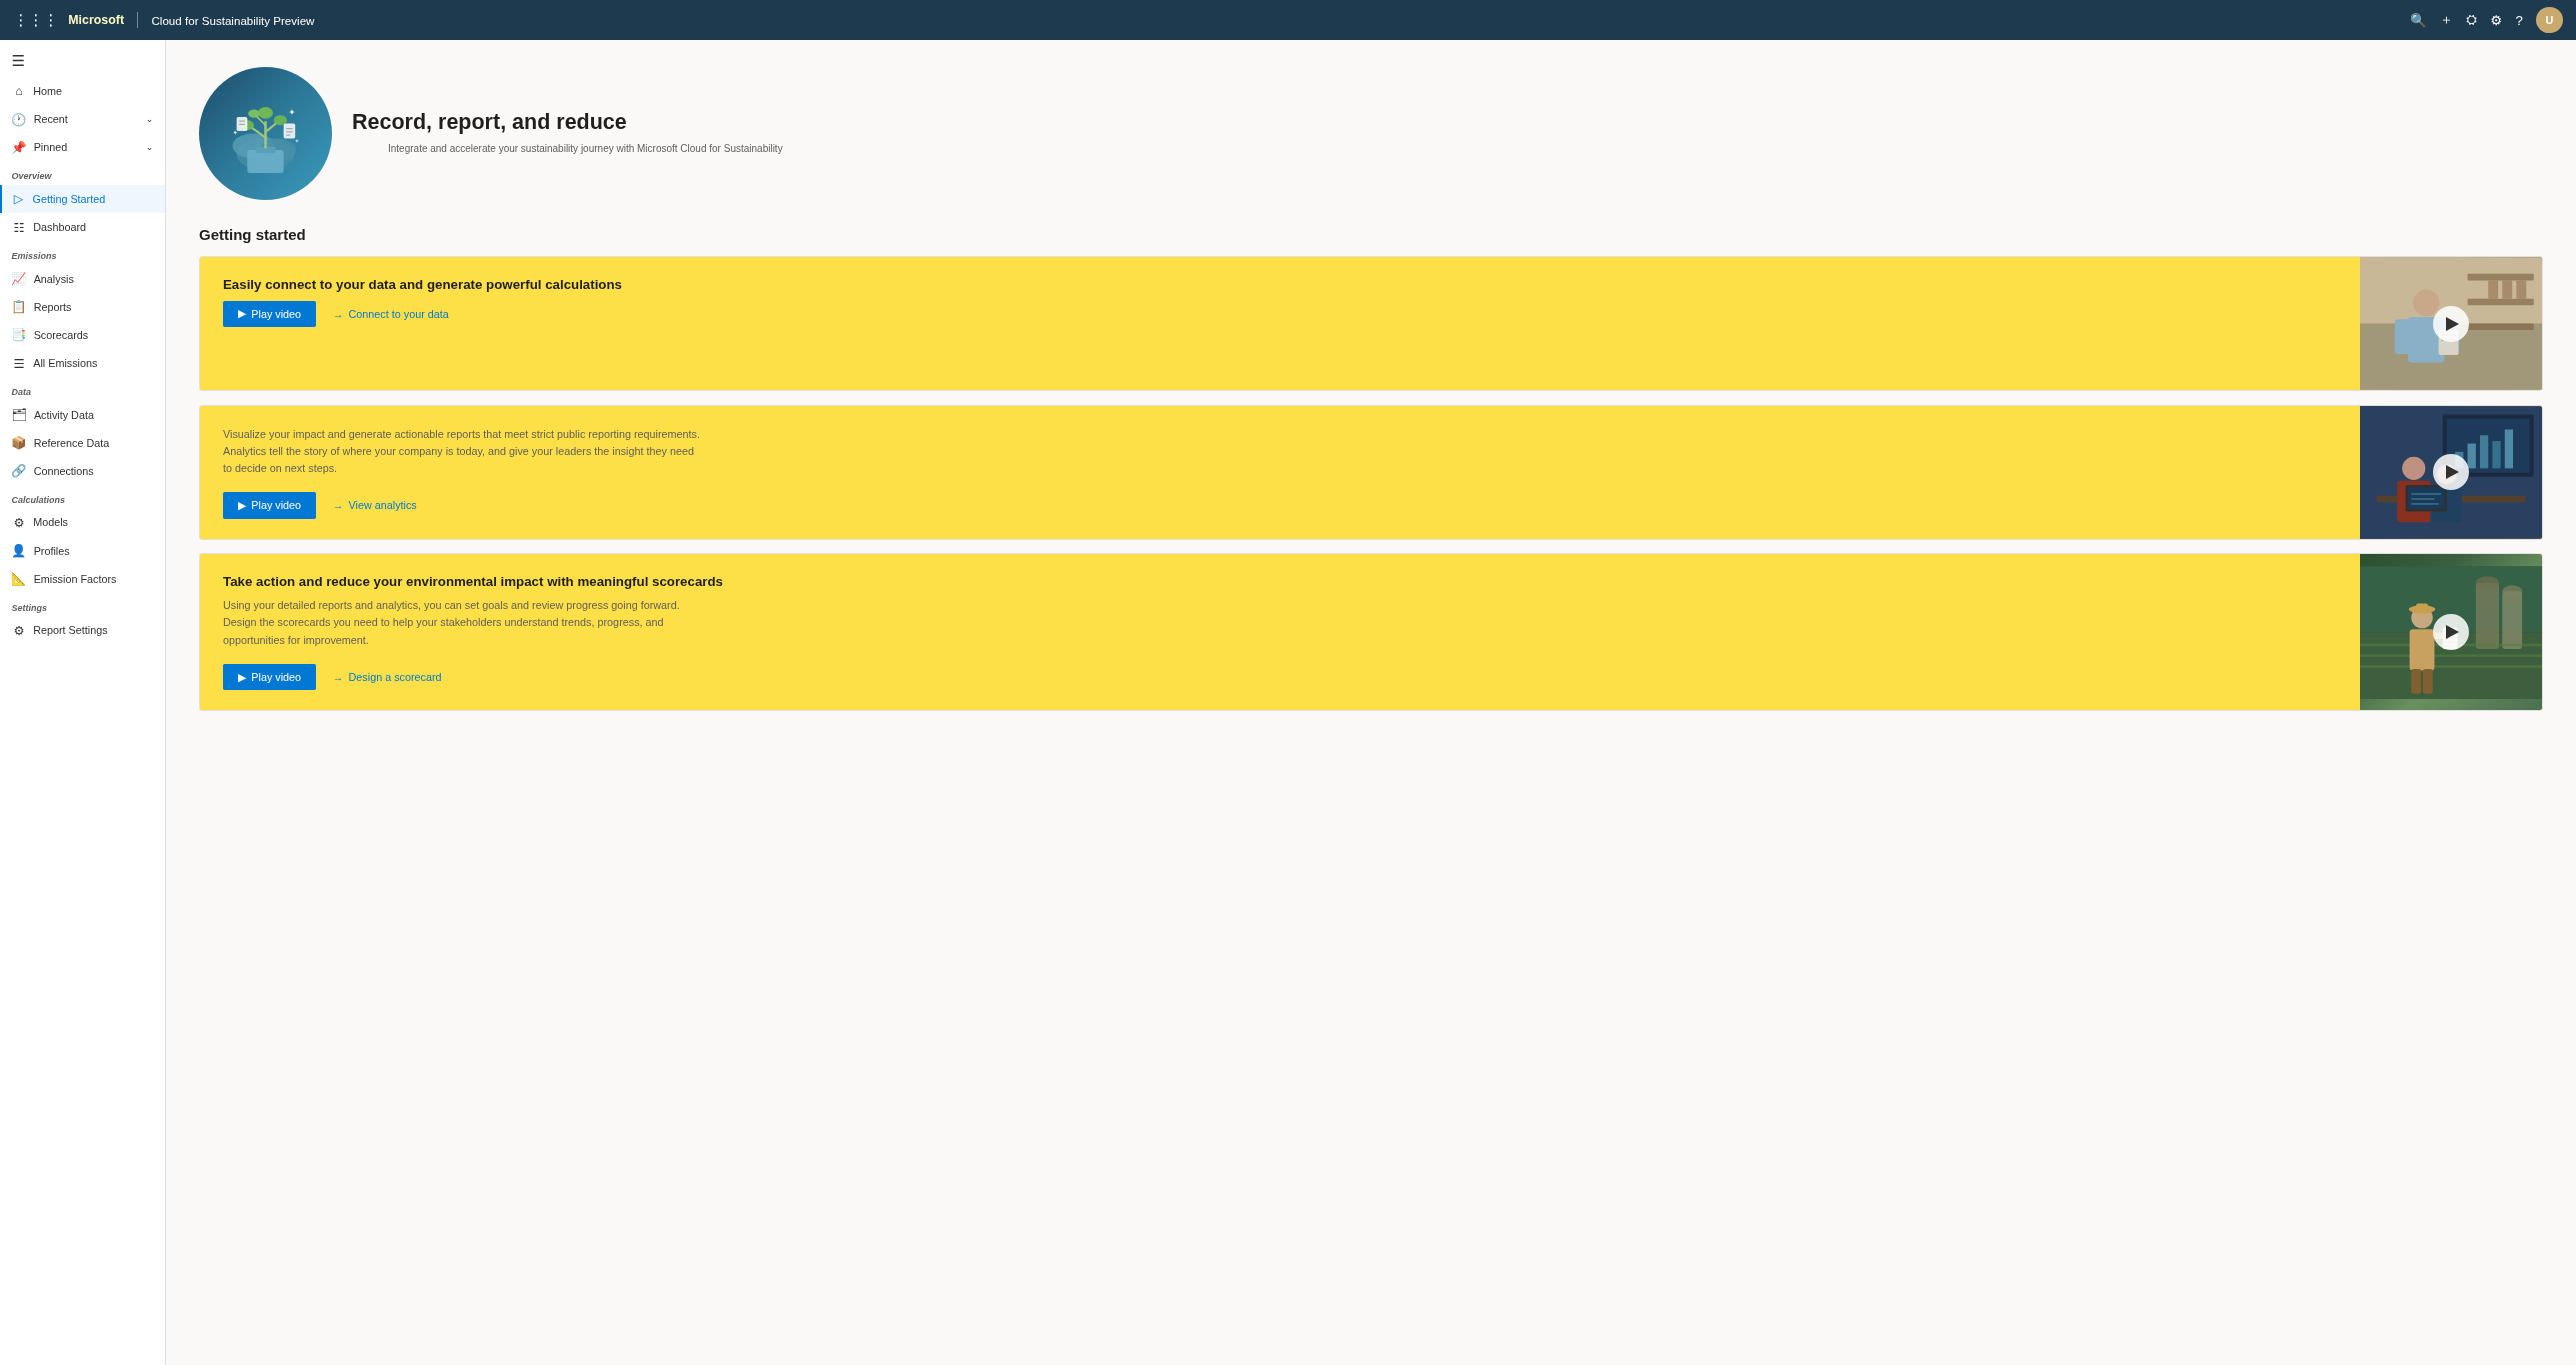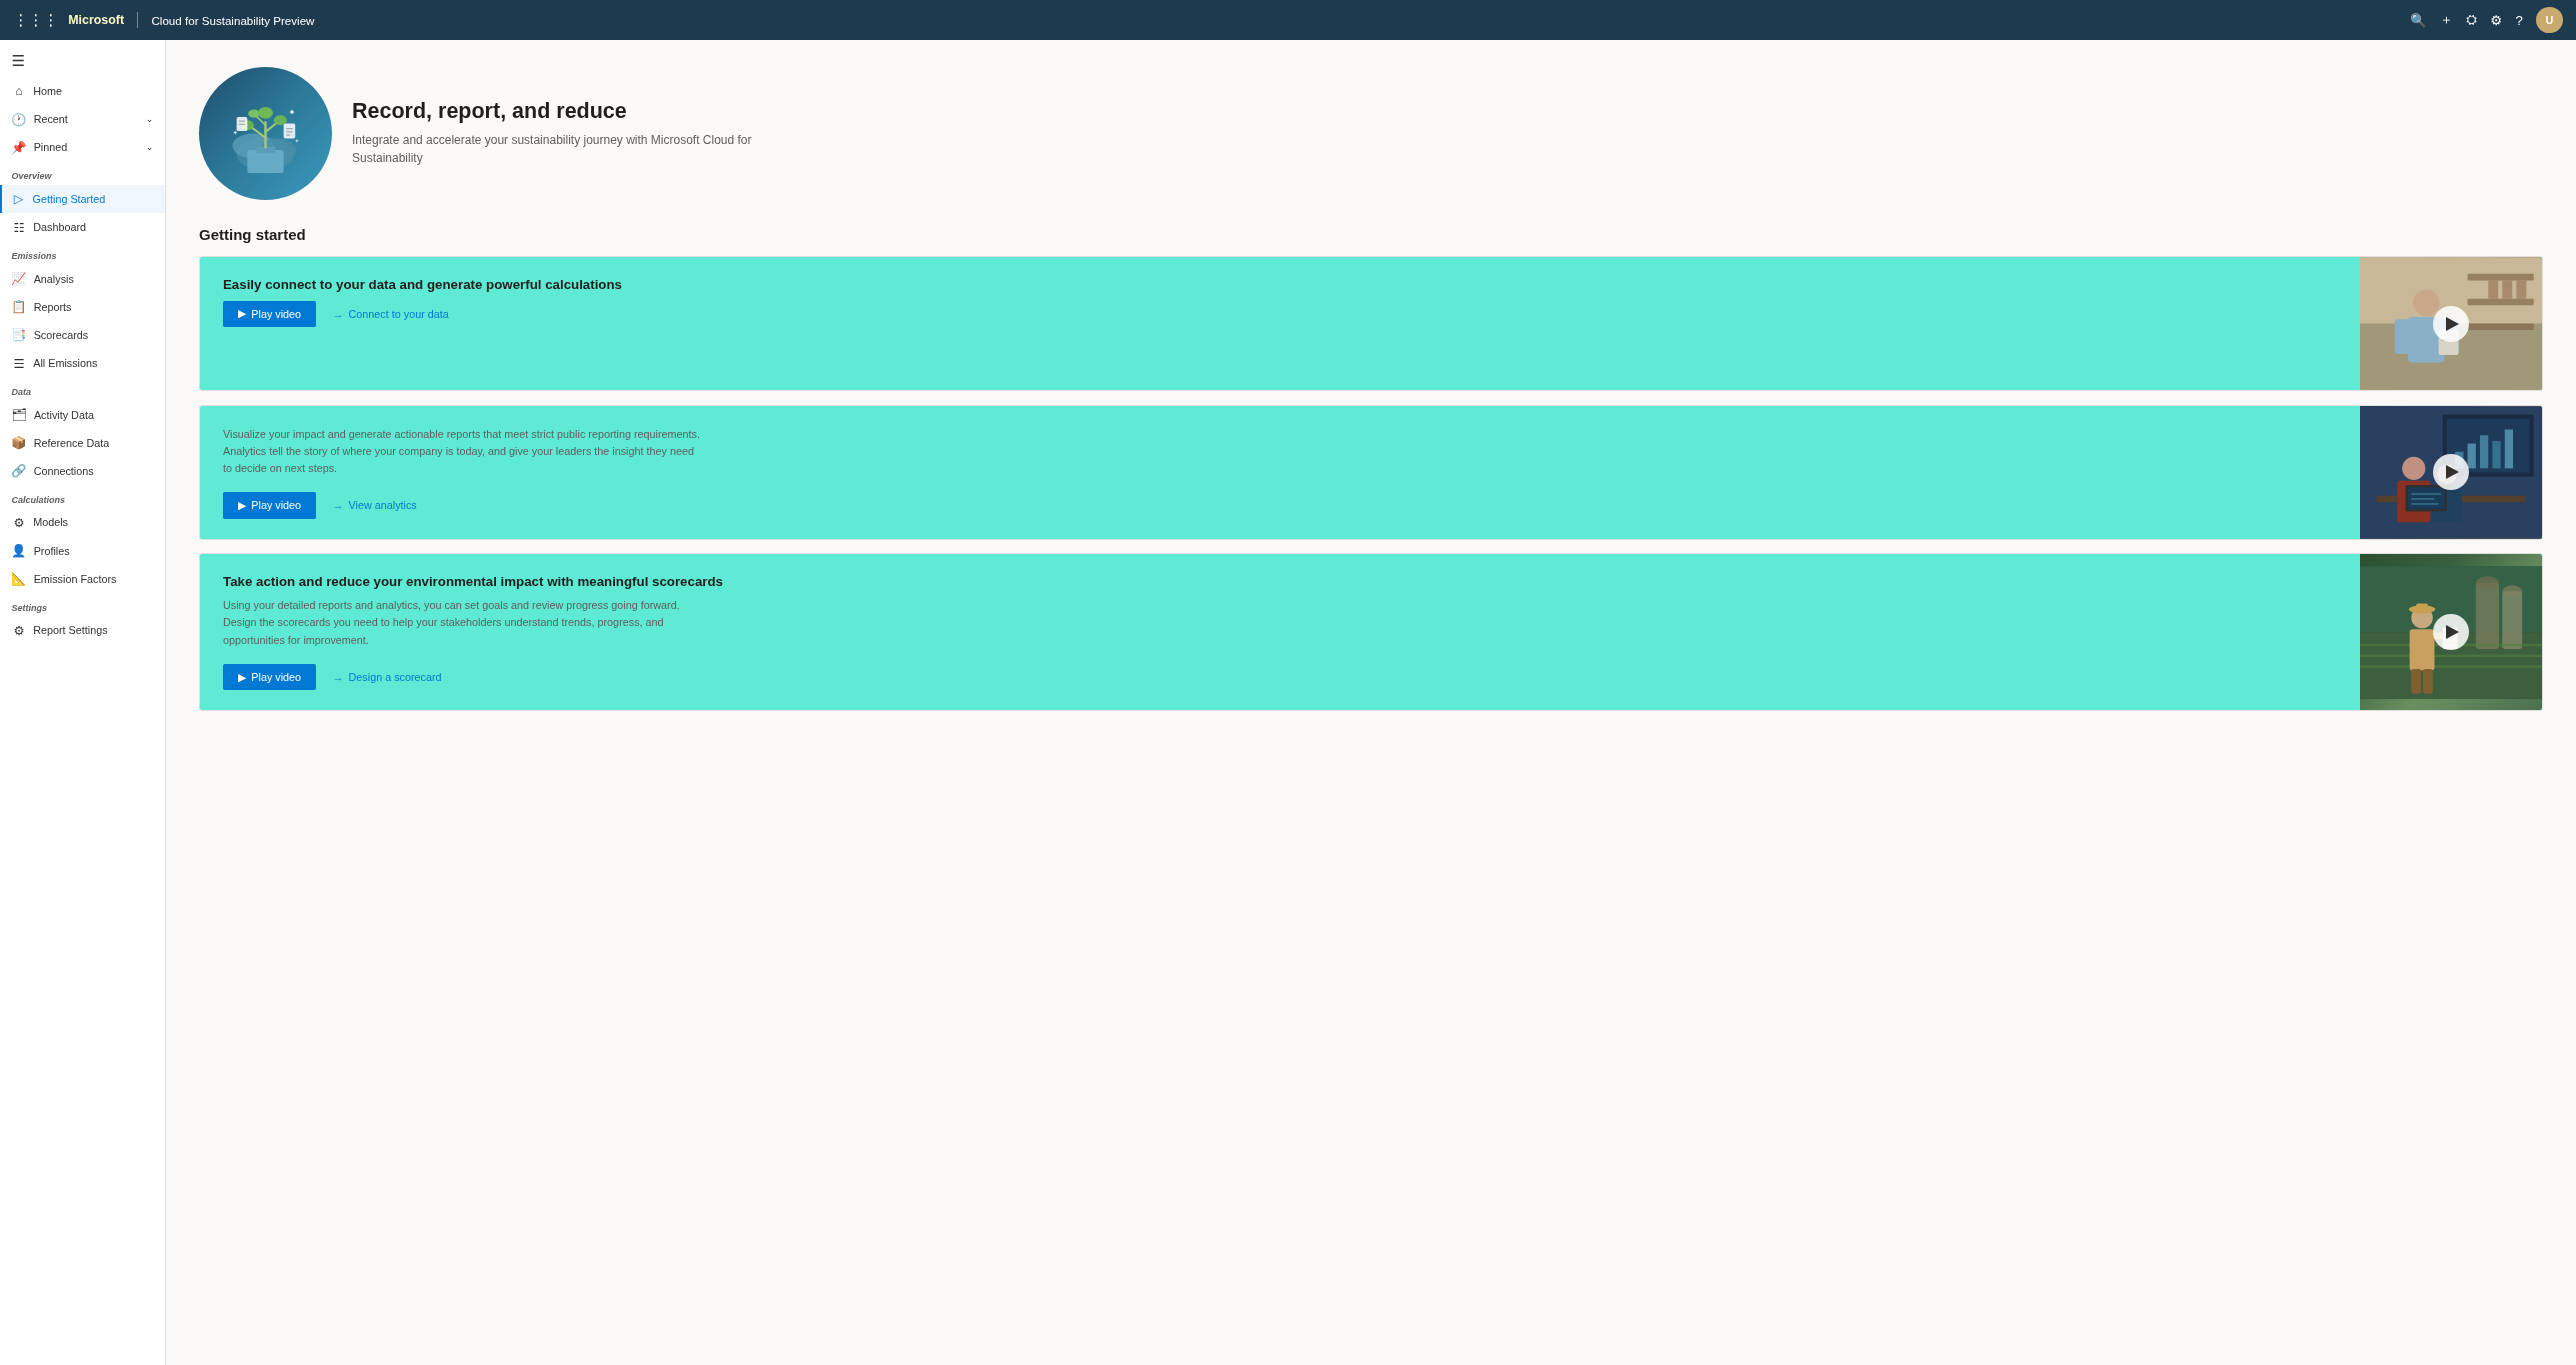--- a/index.html
+++ b/index.html
@@ -79,28 +79,28 @@
       border-radius: 50%;
       background: linear-gradient(135deg, #1e4d6b 0%, #2d7a9a 50%, #3a9abd 100%);
       display: flex;
       align-items: center;
       justify-content: center;
       position: relative;
       overflow: hidden;
     }
     .hero-illustration svg { width: 99px; height: 99px; }
     .hero-text h1 { font-size: 21.5px; font-weight: 700; color: #201f1e; margin-bottom: 6.6px; }
-    .hero-text p { font-size: 12px; color: #605e5c; line-height: 1.5; max-width: 431px; }
+    .hero-text p { font-size: 10px; color: #605e5c; line-height: 1.5; max-width: 431px; margin-left: 36px; }
 
     
     .section-title { font-size: 15px; font-weight: 600; color: #201f1e; margin-bottom: 13.3px; }
 
     
     .card {
-      background: #5eead4;
+      background: #fde047;
       border: 0.8px solid #e1dfdd;
       border-radius: 3.3px;
       margin-bottom: 13.3px;
       display: flex;
       align-items: stretch;
       overflow: hidden;
     }
     .card-body { flex: 1; padding: 20px 23px; }
     .card-body h2 { font-size: 13.3px; font-weight: 600; color: #201f1e; margin-bottom: 8.3px; }
     .card-body p { font-size: 10.8px; color: #605e5c; line-height: 1.6; margin-bottom: 15px; max-width: 481px; }

